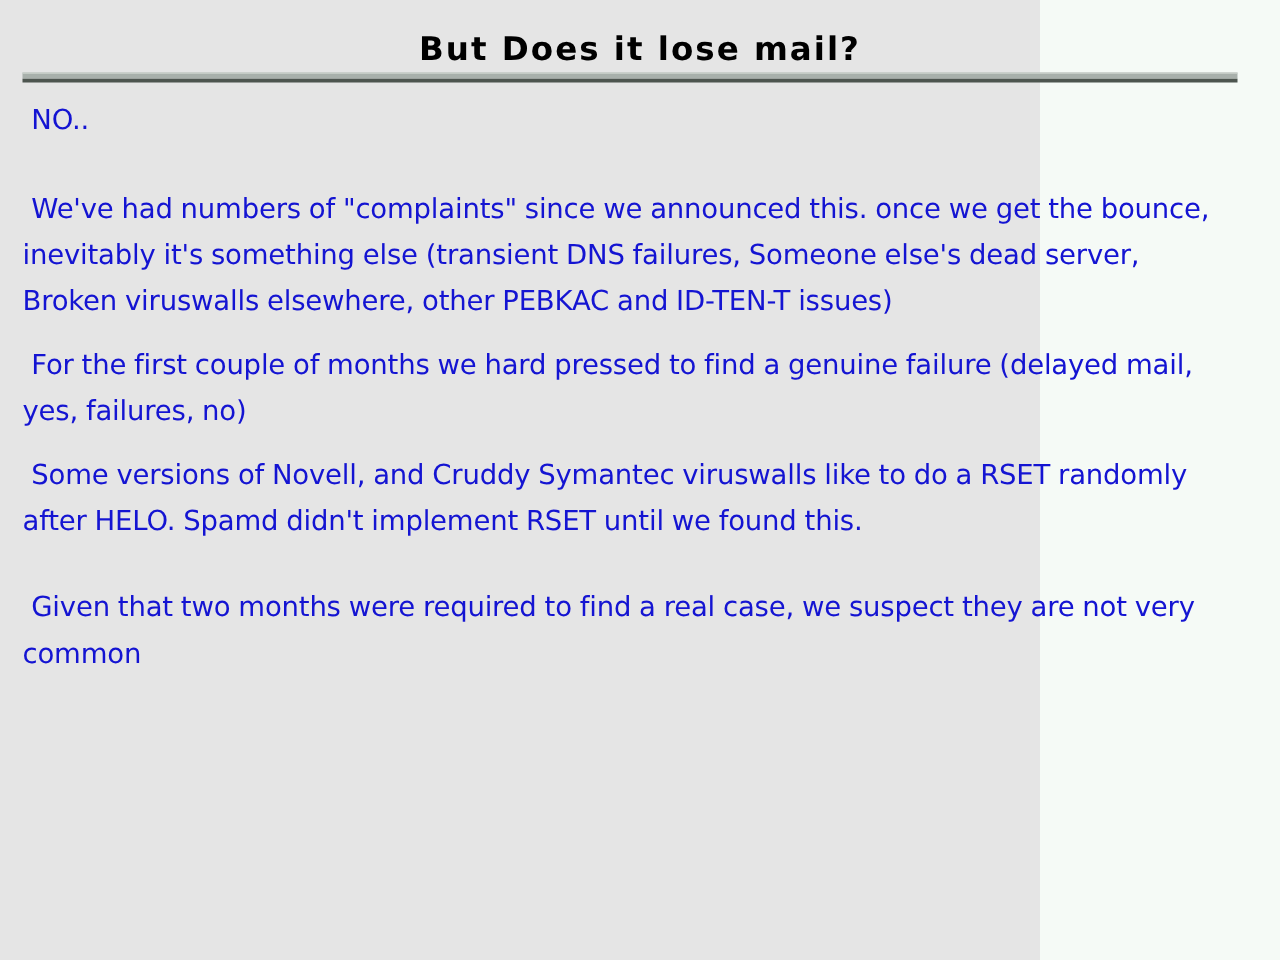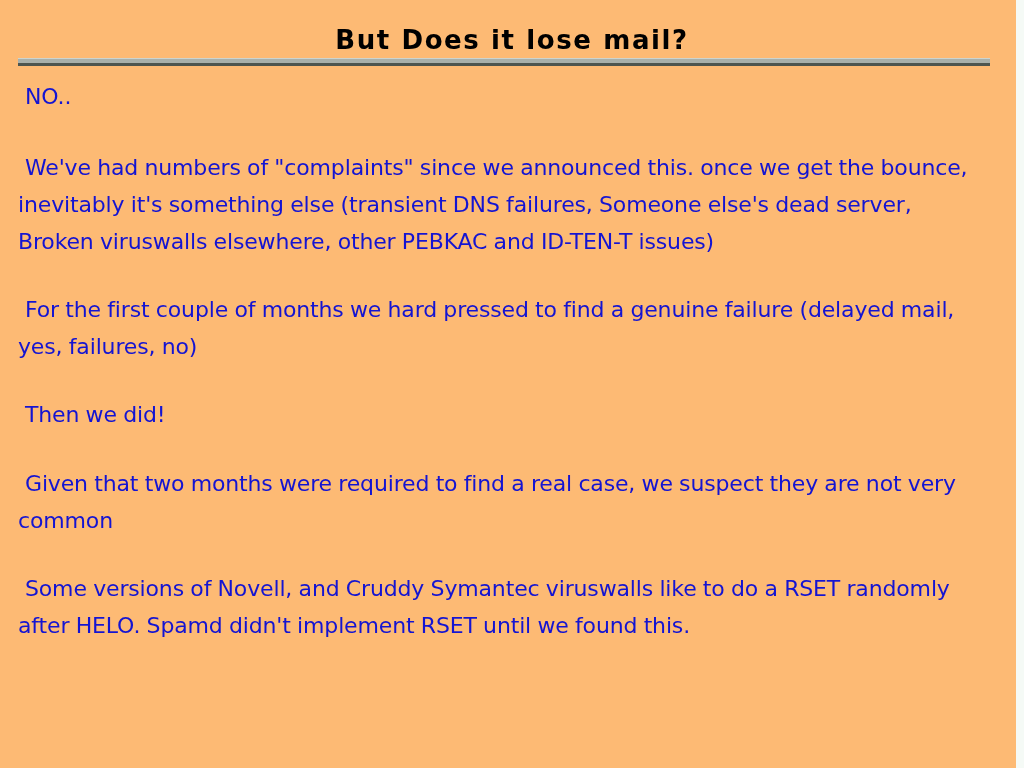--- a/index.html
+++ b/index.html
@@ -10,23 +10,23 @@
   body {
     width: 1024px;
     height: 768px;
     overflow: hidden;
     background: #f5faf6;
     font-family: "DejaVu Sans", sans-serif;
   }
 
   #slide {
     position: relative;
-    width: 1016px;
+    width: 832px;
     height: 768px;
-    background: #fdba74;
+    background: #e5e5e5;
     box-sizing: border-box;
   }
 
   
   #slide-title {
     position: absolute;
     left: 0;
     top: 25px;
     width: 1024px;
     text-align: center;
@@ -72,21 +72,21 @@
     line-height: 37px;
     letter-spacing: -0.15px;
     text-indent: 7px;
     margin: 0;
     padding: 0;
     white-space: pre-wrap;
     word-spacing: -0.5px;
   }
 
   .para.gap-lg  { margin-top: 34px; }
-  .para.gap-md  { margin-top: 31px; }
+  .para.gap-md  { margin-top: 14px; }
   .para.gap-sm  { margin-top: 32px; }
   .para.first   { margin-top: 8px; }
 </style>
 </head>
 <body>
 
 <div id="slide">
 
   <div id="slide-title">But Does it lose mail?</div>
 
@@ -96,21 +96,20 @@
   </div>
 
   <div id="body-content">
 
     <p class="para first">NO..</p>
 
     <p class="para gap-lg">We've had numbers of "complaints" since we announced this. once we get the bounce, inevitably it's something else (transient DNS failures, Someone else's dead server, Broken viruswalls elsewhere, other PEBKAC and ID-TEN-T issues)</p>
 
     <p class="para gap-md">For the first couple of months we hard pressed to find a genuine failure (delayed mail, yes, failures, no)</p>
 
-    <p class="para gap-md">Then we did!</p>
+
+    <p class="para gap-md">Some versions of Novell, and Cruddy Symantec viruswalls like to do a RSET randomly after HELO. Spamd didn't implement RSET until we found this.</p>
 
     <p class="para gap-sm">Given that two months were required to find a real case, we suspect they are not very common</p>
-
-    <p class="para gap-md">Some versions of Novell, and Cruddy Symantec viruswalls like to do a RSET randomly after HELO. Spamd didn't implement RSET until we found this.</p>
 
   </div>
 
 </div>
 
 </body></html>

